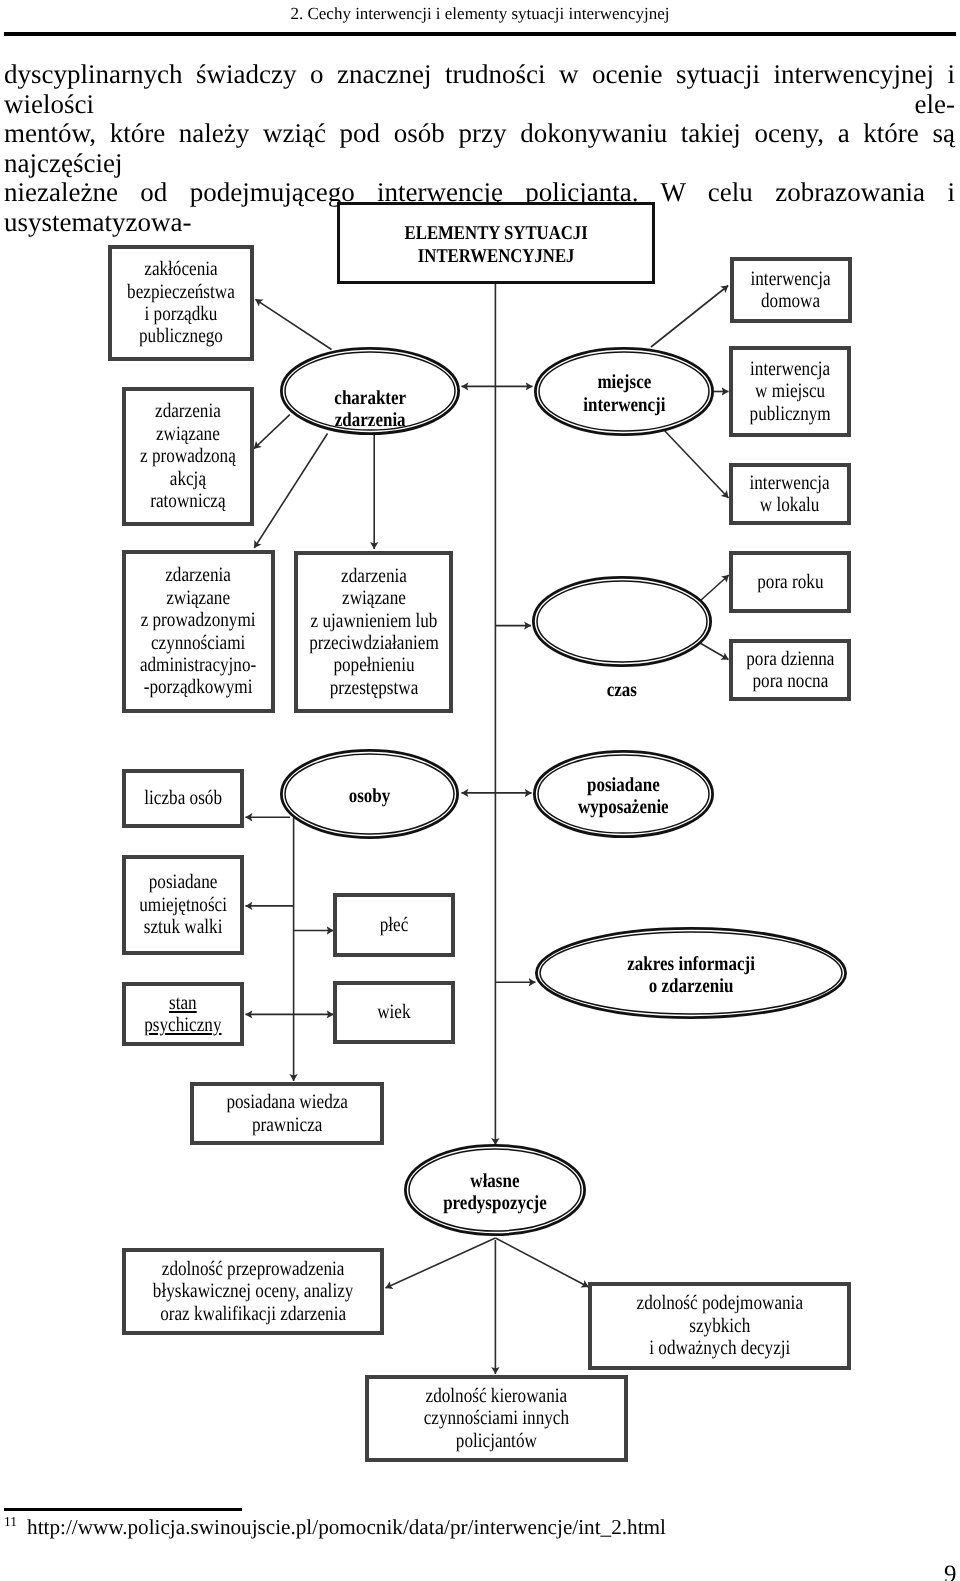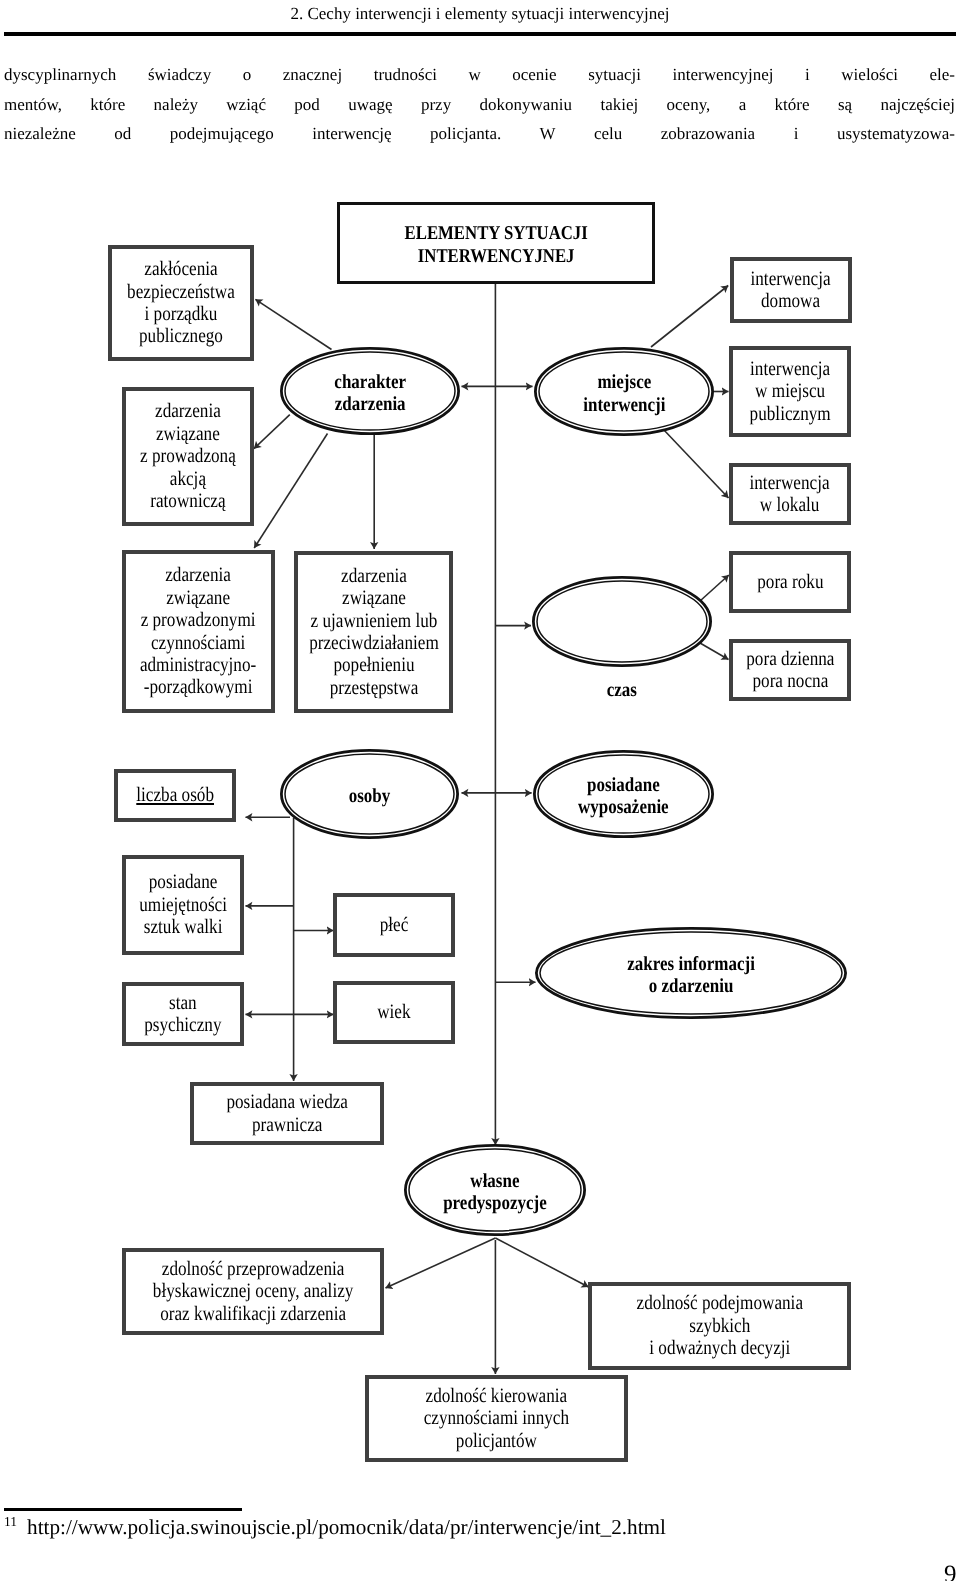--- a/index.html
+++ b/index.html
@@ -9,21 +9,21 @@
        -webkit-font-smoothing:antialiased;text-rendering:geometricPrecision;}
   .page{position:absolute;inset:0;}
 
   
   #running-head{position:absolute;left:0;top:1px;width:960px;text-align:center;
       font-size:17px;line-height:26px;}
   #head-rule{position:absolute;left:4px;top:32px;width:952px;height:3.6px;background:#000;}
 
   
   #body-copy{position:absolute;left:4px;top:60px;width:951px;
-      font-size:17px;line-height:29.5px;}
+      font-size:27px;line-height:29.5px;}
   #body-copy sup{font-size:0.62em;vertical-align:baseline;position:relative;top:-9px;margin-left:2px;}
   .bline{white-space:nowrap;}
   .bline.just{white-space:normal;text-align:justify;text-align-last:justify;}
   .bline.last{word-spacing:2.2px;text-align-last:left;}
 
   
   #diagram{position:absolute;left:0;top:0;width:960px;height:1581px;}
   #diagram svg{position:absolute;left:0;top:0;}
   .nodebox{position:absolute;border:4px solid #404040;background:#fff;
       display:flex;align-items:center;justify-content:center;box-sizing:border-box;}
@@ -44,21 +44,21 @@
 </style>
 </head>
 <body>
 
 <div class="page">
   <div id="running-head">2. Cechy interwencji i elementy sytuacji interwencyjnej</div>
   <div id="head-rule"></div>
 
   <div id="body-copy">
     <div class="bline just">dyscyplinarnych świadczy o znacznej trudności w ocenie sytuacji interwencyjnej i wielości ele-</div>
-    <div class="bline just">mentów, które należy wziąć pod uwagę przy dokonywaniu takiej oceny, a które są najczęściej</div>
+    <div class="bline just">mentów, które należy wziąć pod osób przy dokonywaniu takiej oceny, a które są najczęściej</div>
     <div class="bline just">niezależne od podejmującego interwencję policjanta. W celu zobrazowania i usystematyzowa-</div>
   </div>
 
   <div id="diagram">
     <svg width="960" height="1581" viewBox="0 0 960 1581" aria-hidden="true">
       <defs>
         <marker id="ah" markerWidth="8" markerHeight="9" refX="7" refY="4.5" orient="auto" markerUnits="userSpaceOnUse">
           <path d="M0.1,0.3 L7.1,4.5 L0.1,8.7 L1.6,4.5 Z" fill="#2b2b2b"></path>
         </marker>
         <marker id="ahs" markerWidth="8" markerHeight="9" refX="1" refY="4.5" orient="auto" markerUnits="userSpaceOnUse">
@@ -134,48 +134,48 @@
         </div>
         <div class="nodebox" style="left: 294px; top: 551px; width: 159px; height: 162px;">
           <span>zdarzenia<br>związane<br>z ujawnieniem lub<br>przeciwdziałaniem<br>popełnieniu<br>przestępstwa</span>
         </div>
         <div class="nodebox" style="left: 729px; top: 551px; width: 122px; height: 62px;">
           <span>pora roku</span>
         </div>
         <div class="nodebox" style="left: 729px; top: 639px; width: 122px; height: 62px;">
           <span>pora dzienna<br>pora nocna</span>
         </div>
-        <div class="nodebox" style="left: 114px; top: 769px; width: 122px; height: 53px; text-decoration: underline;">
+        <div class="nodebox" style="left: 122px; top: 769px; width: 122px; height: 59px;">
           <span>liczba osób</span>
         </div>
         <div class="nodebox" style="left: 122px; top: 855px; width: 122px; height: 100px;">
           <span>posiadane<br>umiejętności<br>sztuk walki</span>
         </div>
         <div class="nodebox" style="left: 333px; top: 893px; width: 122px; height: 64px;">
           <span>płeć</span>
         </div>
-        <div class="nodebox" style="left: 122px; top: 982px; width: 122px; height: 64px;">
+        <div class="nodebox" style="left: 122px; top: 982px; width: 122px; height: 64px; text-decoration: underline;">
           <span>stan<br>psychiczny</span>
         </div>
         <div class="nodebox" style="left: 333px; top: 981px; width: 122px; height: 63px;">
           <span>wiek</span>
         </div>
         <div class="nodebox" style="left: 190px; top: 1082px; width: 194px; height: 63px;">
           <span>posiadana wiedza<br>prawnicza</span>
         </div>
         <div class="nodebox" style="left: 122px; top: 1248px; width: 262px; height: 87px;">
           <span>zdolność przeprowadzenia<br>błyskawicznej oceny, analizy<br>oraz kwalifikacji zdarzenia</span>
         </div>
         <div class="nodebox" style="left: 588px; top: 1248px; width: 263px; height: 88px; margin-top: 34px;">
           <span>zdolność podejmowania<br>szybkich<br>i odważnych decyzji</span>
         </div>
         <div class="nodebox" style="left: 365px; top: 1375px; width: 263px; height: 87px;">
           <span>zdolność kierowania<br>czynnościami innych<br>policjantów</span>
         </div>
-        <div class="ell-label" style="left: 280px; top: 347px; width: 180px; height: 88px; justify-content: center;">
+        <div class="ell-label" style="left: 280px; top: 363px; width: 180px; height: 88px; justify-content: center;">
           <span>charakter<br>zdarzenia</span>
         </div>
         <div class="ell-label" style="left: 534px; top: 347px; width: 180px; height: 89px;">
           <span>miejsce<br>interwencji</span>
         </div>
         <div class="ell-label" style="left: 532px; top: 608px; width: 180px; height: 91px; align-items: flex-end;">
           <span>czas</span>
         </div>
         <div class="ell-label" style="left: 280px; top: 749px; width: 179px; height: 90px;">
           <span>osoby</span>

